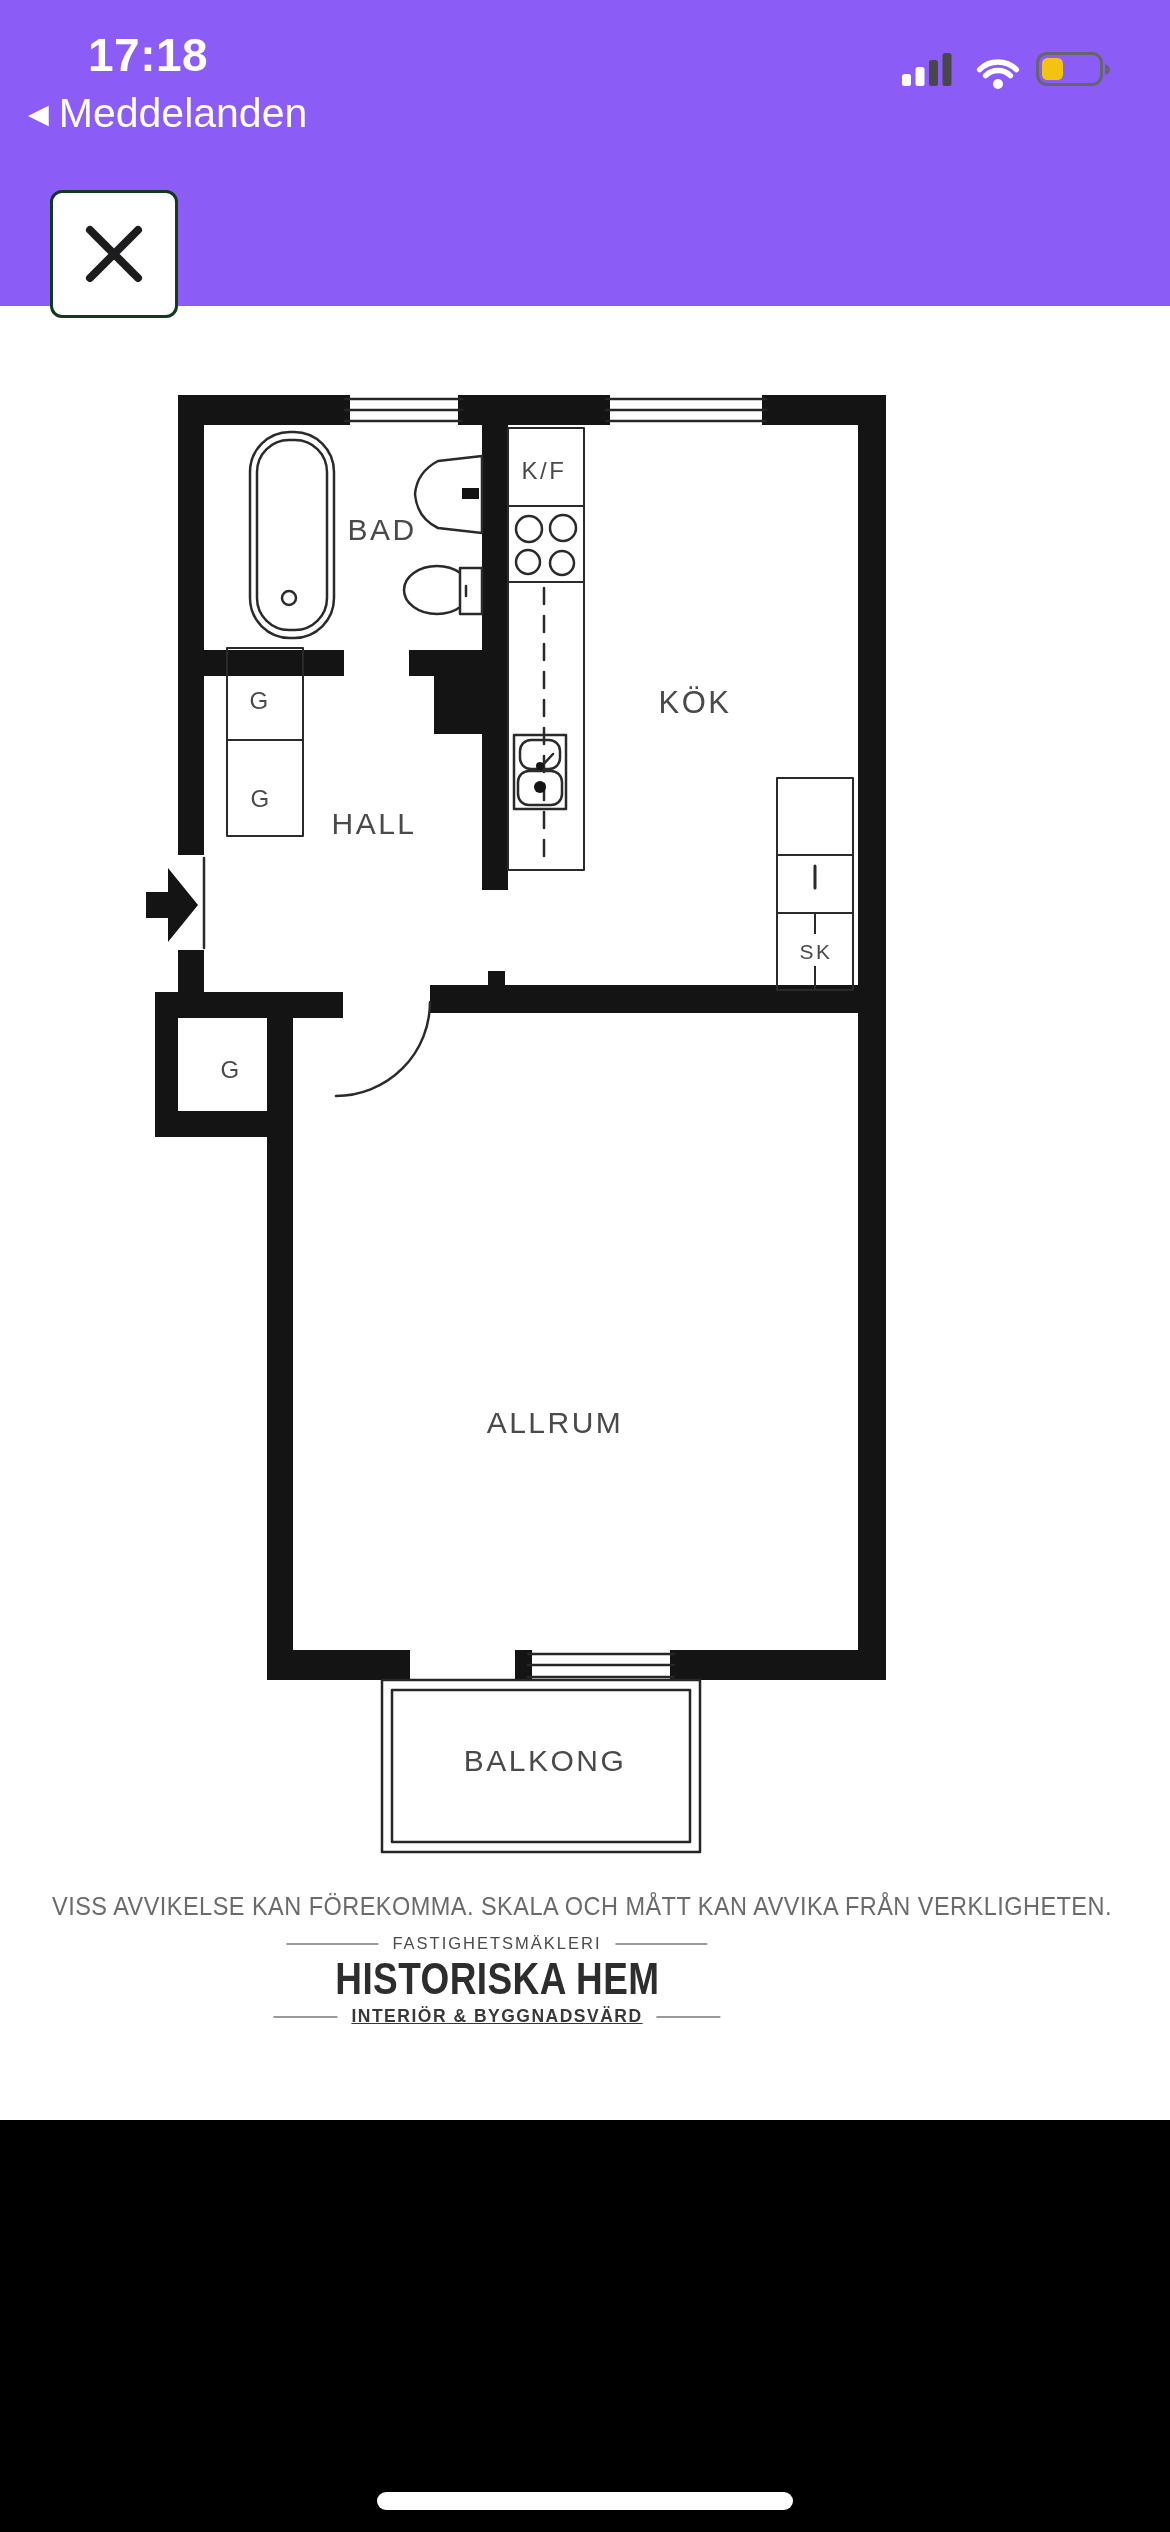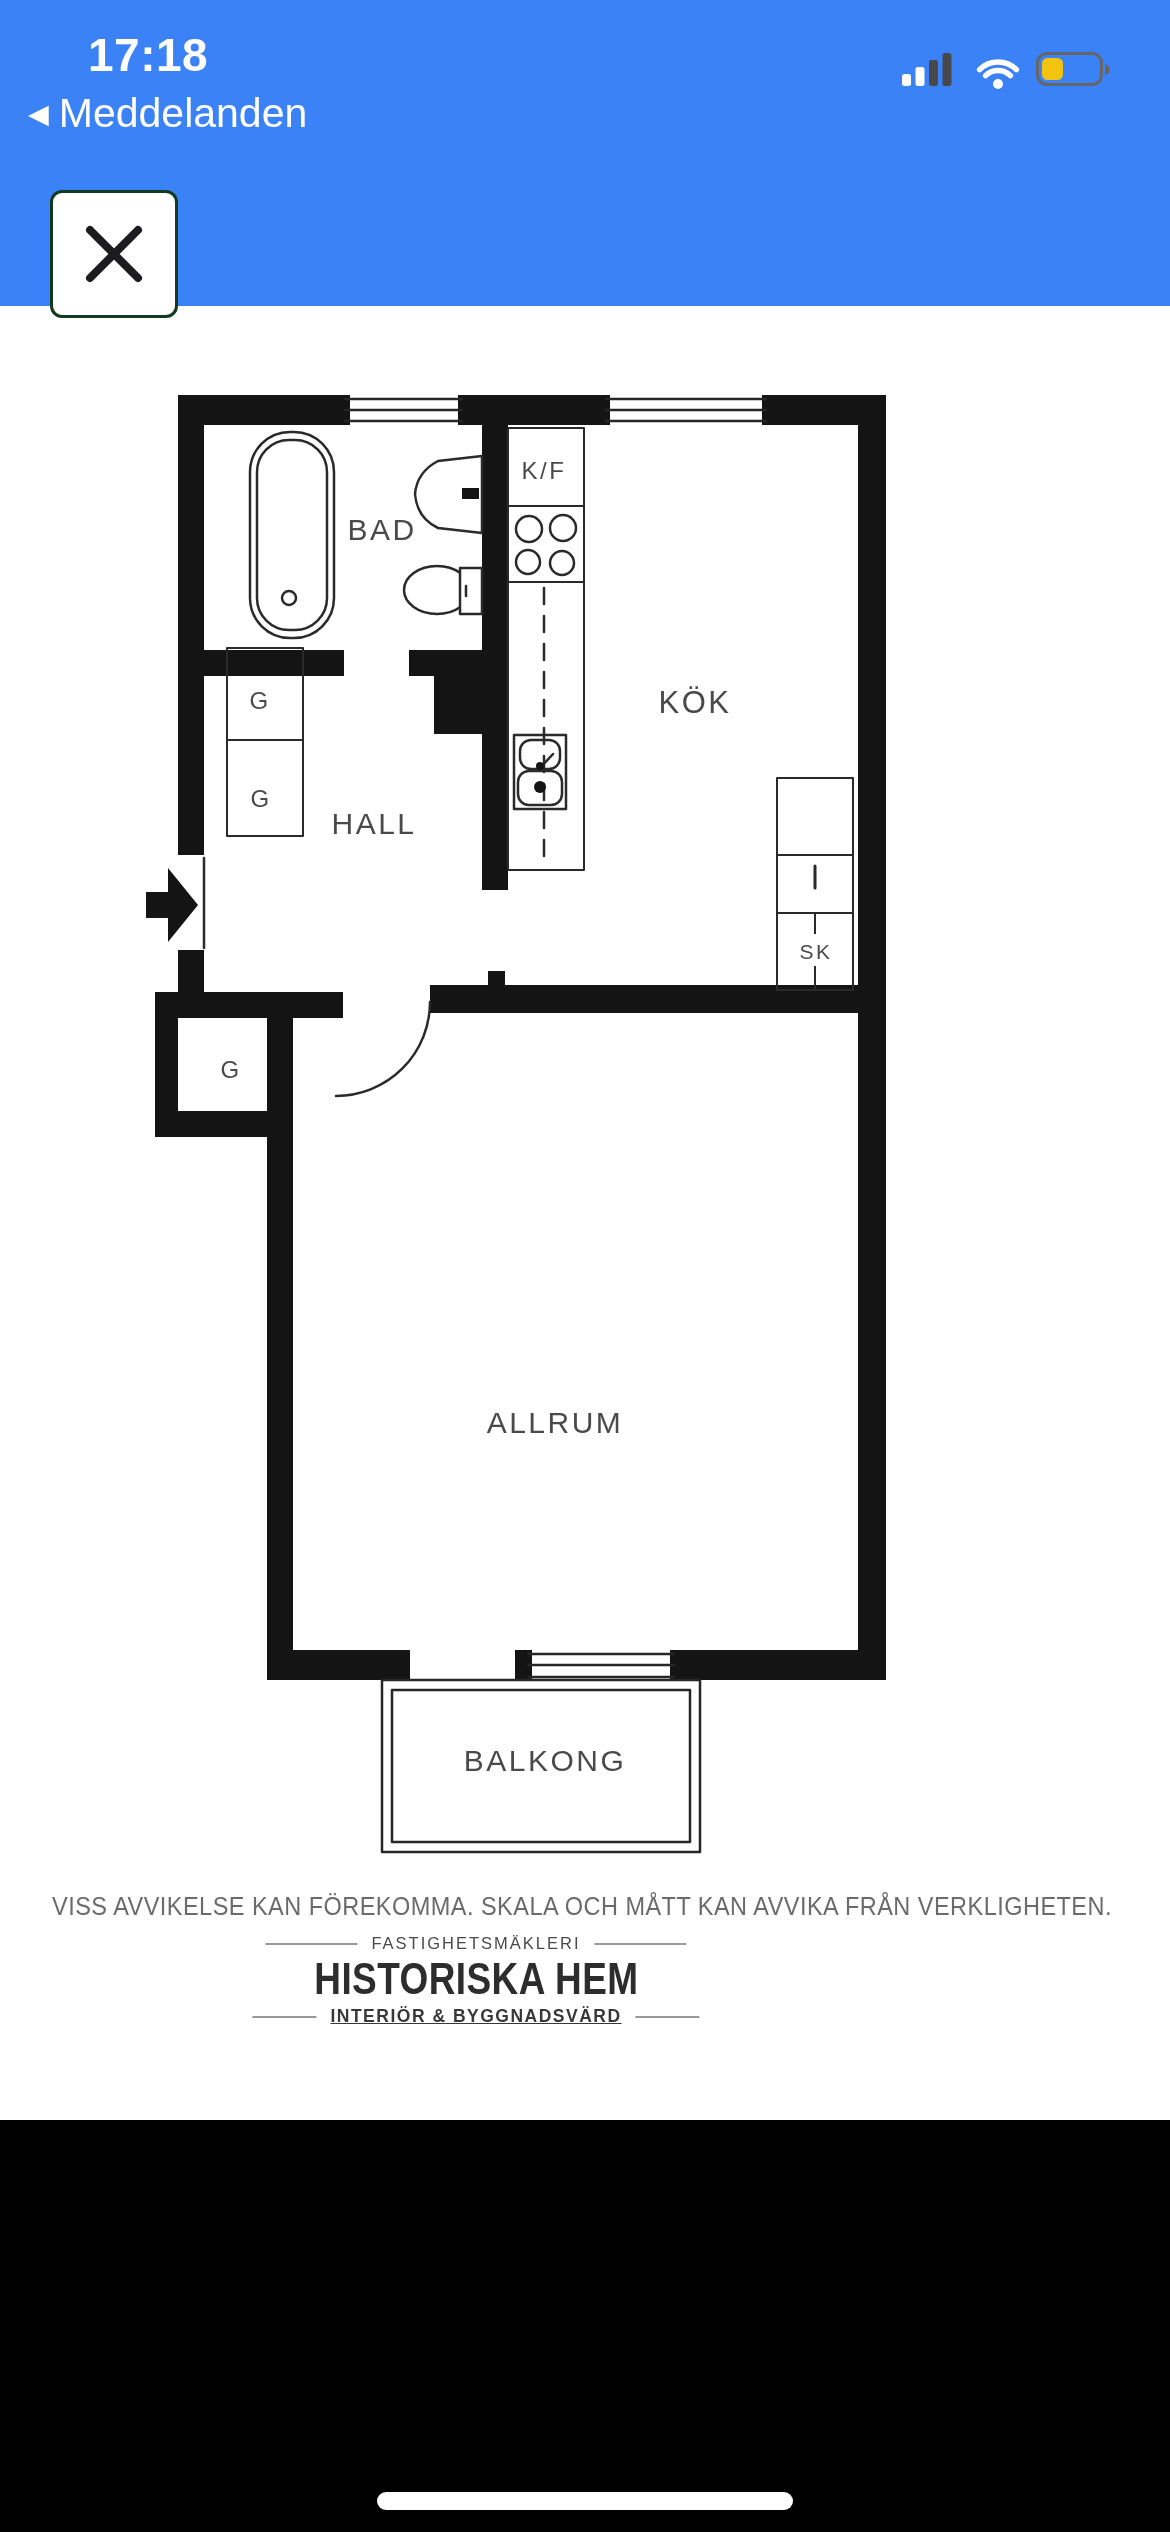--- a/index.html
+++ b/index.html
@@ -1,39 +1,39 @@
 <!DOCTYPE html>
 <html><head>
 <meta charset="utf-8">
 <style>
   html,body{margin:0;padding:0;background:#000;}
   body{width:1170px;height:2532px;position:relative;font-family:"Liberation Sans",sans-serif;overflow:hidden;}
   .stage{position:absolute;inset:0;width:1170px;height:2532px;background:#ffffff;}
 
   
-  .header{position:absolute;left:0;top:0;width:1170px;height:306px;background:#3b82f6;z-index:5;}
+  .header{position:absolute;left:0;top:0;width:1170px;height:306px;background:#8b5cf6;z-index:5;}
   .time{position:absolute;left:88px;top:28px;color:#fff;font-size:46px;font-weight:600;letter-spacing:.5px;}
   .back-row{position:absolute;left:28px;top:90px;display:flex;align-items:center;gap:10px;color:#fff;}
   .back-chev{font-size:27px;line-height:1;transform:translateY(1px);}
   .back-label{font-size:41px;font-weight:400;text-align:center;}
   .sig{position:absolute;left:902px;top:52px;}
   .wifi{position:absolute;left:972px;top:52px;}
   .batt{position:absolute;left:1036px;top:52px;}
 
   .close-btn{position:absolute;left:50px;top:190px;width:128px;height:128px;background:#fff;
     border:3px solid #123a1f;border-radius:12px;box-sizing:border-box;z-index:6;}
 
   
   .plan-svg{position:absolute;left:0;top:0;width:1170px;height:2532px;z-index:1;}
   .plan-label{fill:#4a4a4a;letter-spacing:2.5px;}
 
   
   .disclaimer{position:absolute;left:52px;top:1892px;color:#6b6b6b;font-size:25px;letter-spacing:.5px;
     white-space:nowrap;transform:scaleX(.94);transform-origin:left center;z-index:2;}
-  .brand{position:absolute;left:476px;top:1934px;transform:translateX(-50%);width:max-content;
+  .brand{position:absolute;left:497px;top:1934px;transform:translateX(-50%);width:max-content;
     display:flex;flex-direction:column;align-items:center;z-index:2;}
   .brand-row{display:flex;align-items:center;gap:14px;}
   .brand-rule{width:92px;border-top:2px solid #9a9a9a;height:0;}
   .brand-rule.small{width:64px;}
   .brand-top-text{font-size:16.5px;letter-spacing:2px;color:#4a4a4a;}
   .brand-name{display:inline-block;font-size:44px;font-weight:700;color:#2d2d2d;letter-spacing:.5px;
     transform:scaleX(.84);margin-top:1px;}
   .brand-bottom-text{font-size:17.5px;font-weight:700;letter-spacing:1.5px;color:#383838;text-decoration:underline;}
   .brand-row.bottom{margin-top:2px;}
 

